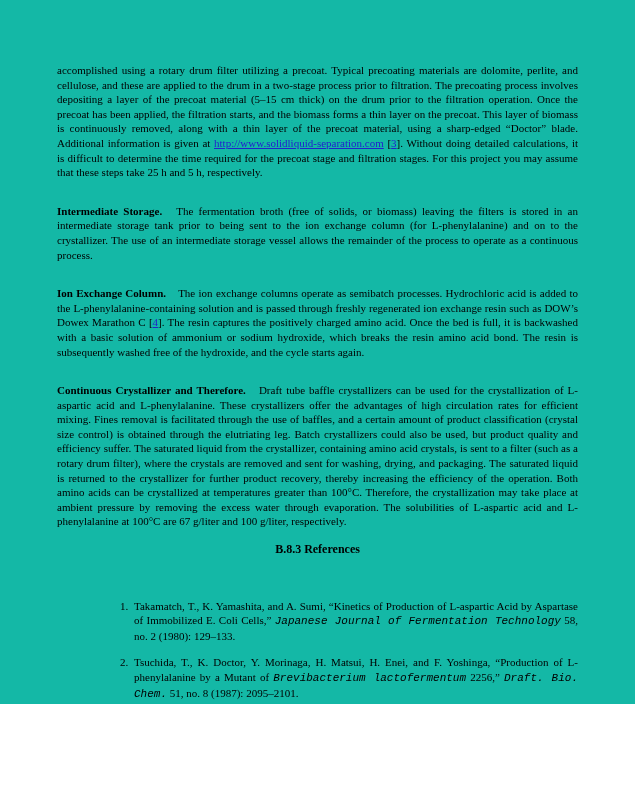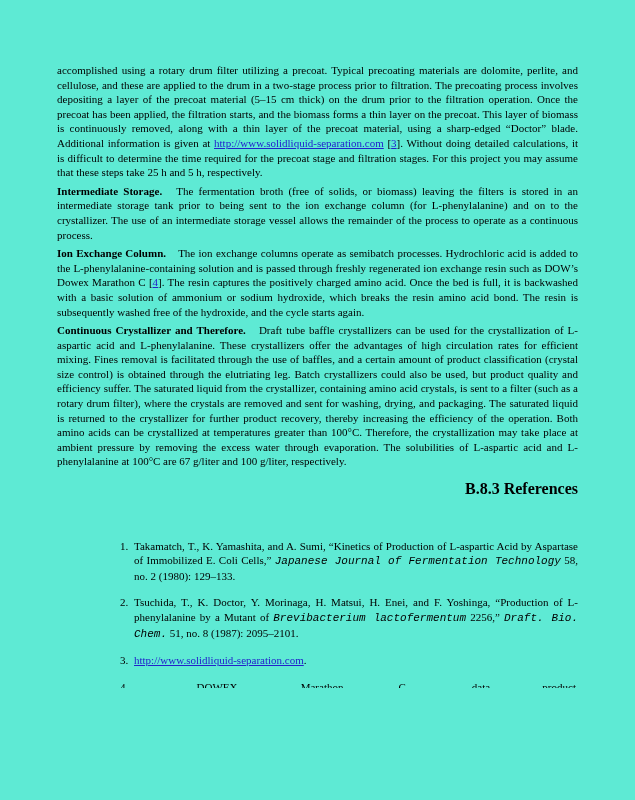--- a/index.html
+++ b/index.html
@@ -1,37 +1,37 @@
 <!DOCTYPE html>
 <html style="--link: #2222cc; --text: #000000; --background: #ffffff;"><head>
 <meta charset="utf-8">
 <style>
   html,body{margin:0;padding:0;background:#fff;}
   .page{
     position:relative;
-    width:635px;height:800px;
-    background:#5eead4;
+    width:635px;height:704px;
+    background:#14b8a6;
     font-family:"Liberation Serif", serif;
     color:#000;
     overflow:hidden;
   }
   .text-block{
     position:absolute;
     left:57px;top:63px;width:521px;
     font-size:11px;line-height:14.6px;
     text-align:justify;
   }
   .para{margin:0;}
-  .para + .para{margin-top:4px;}
+  .para + .para{margin-top:24px;}
   .lead{font-weight:bold;margin-right:9px;}
   .section-heading{
     font-weight:bold;
-    font-size:16px;
+    font-size:12px;
     margin-top:13px;
-    text-align:right;
+    text-align:center;
   }
   .refs{
     margin-top:42px;
     margin-left:63px;
     width:458px;
   }
   .ref{display:flex;}
   .ref + .ref{margin-top:12px;}
   .ref-num{flex:none;width:14px;text-align:left;}
   .ref-body{flex:1;text-align:justify;}

